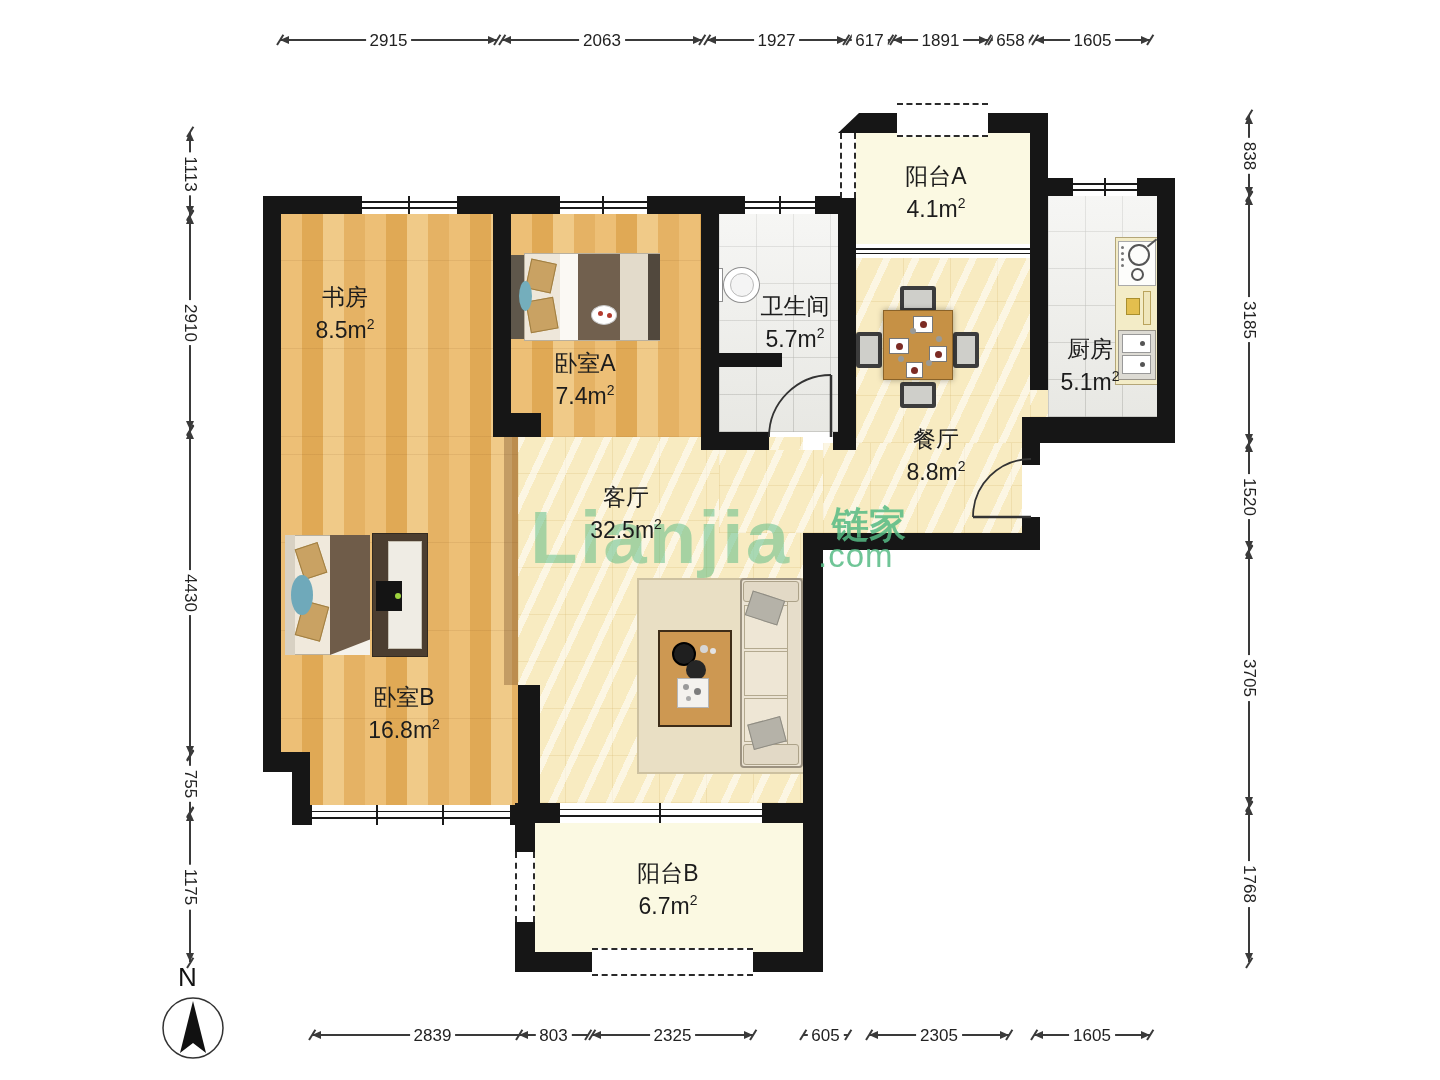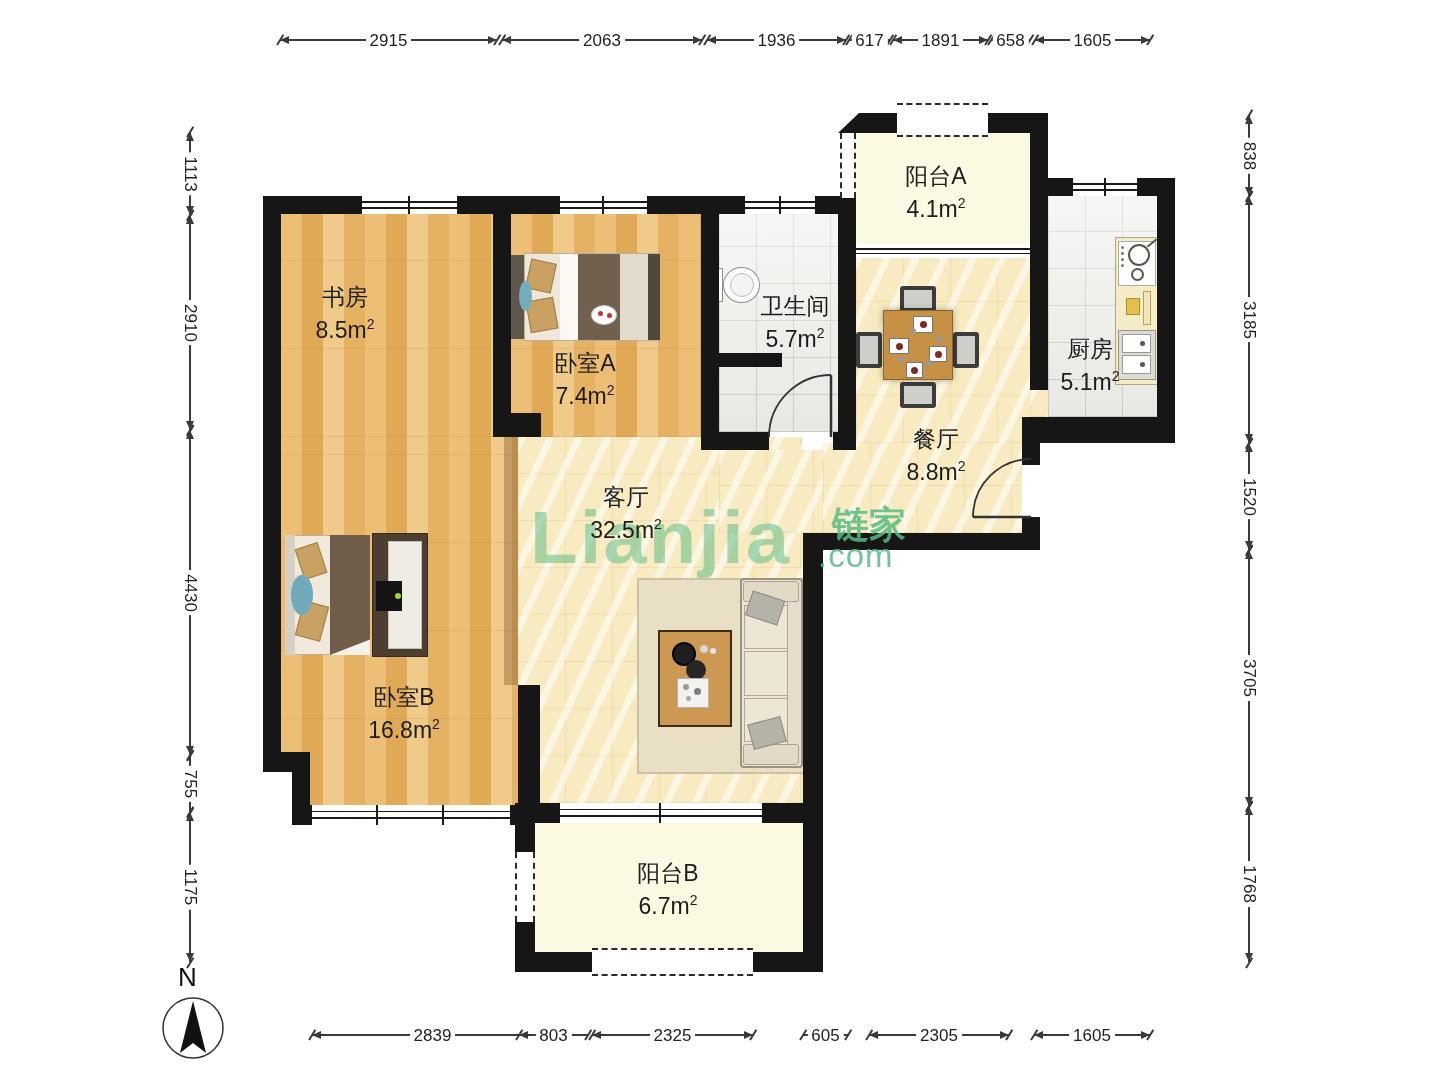--- a/index.html
+++ b/index.html
@@ -299,21 +299,21 @@
       <div class="tl"></div>
       <div class="tr"></div>
       <span class="lb">2063</span>
     </div>
   <div class="dh" style="left:707px;top:30px;width:139px">
       <div class="ln"></div>
       <div class="al"></div>
       <div class="ar"></div>
       <div class="tl"></div>
       <div class="tr"></div>
-      <span class="lb">1936</span>
+      <span class="lb">1927</span>
     </div>
   <div class="dh" style="left:849px;top:30px;width:41px">
       <div class="ln"></div>
       <div class="tl"></div>
       <div class="tr"></div>
       <span class="lb">617</span>
     </div>
   <div class="dh" style="left:893px;top:30px;width:95px">
       <div class="ln"></div>
       <div class="al"></div>

